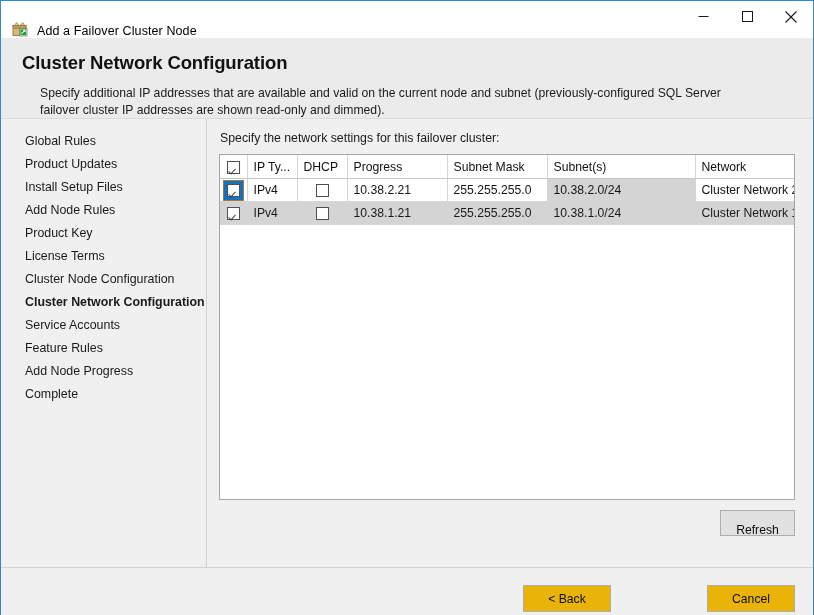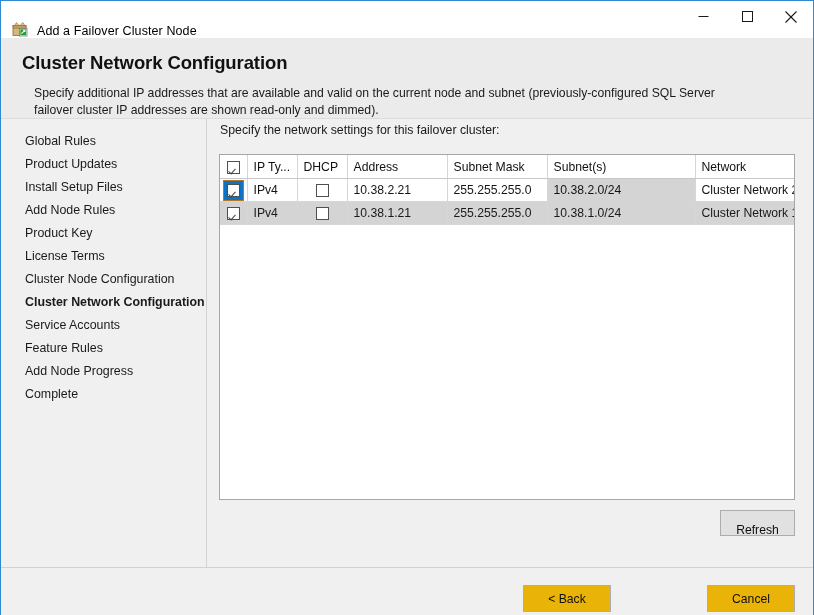--- a/index.html
+++ b/index.html
@@ -81,21 +81,21 @@
     position: absolute;
     left: 21px;
     top: 14px;
     font-size: 18.5px;
     font-weight: bold;
     color: #111111;
     letter-spacing: -0.1px;
   }
   #page-desc {
     position: absolute;
-    left: 33px;
+    left: 39px;
     top: 47px;
     width: 700px;
     font-size: 12.2px;
     line-height: 17px;
     color: #1a1a1a;
   }
 
   
   #body-area {
     flex: 1 1 auto;
@@ -124,21 +124,21 @@
   }
 
   #content {
     flex: 1 1 auto;
     position: relative;
     padding: 0;
   }
   #list-label {
     position: absolute;
     left: 13px;
-    top: 4px;
+    top: 12px;
     font-size: 12.3px;
     color: #1a1a1a;
   }
 
   
   #grid-box {
     position: absolute;
     left: 12px;
     top: 35px;
     width: 576px;
@@ -329,21 +329,21 @@
             <col style="width:148px">
             <col style="width:101px">
           </colgroup>
           <thead>
             <tr>
               <th class="cbcol">
                 <span class="cb checked"></span>
               </th>
               <th>IP Ty...</th>
               <th>DHCP</th>
-              <th>Address</th>
+              <th>Progress</th>
               <th>Subnet Mask</th>
               <th>Subnet(s)</th>
               <th class="last-col">Network</th>
             </tr>
           </thead>
           <tbody id="grid-body">
               <tr>
                 <td class="cbcol"><span class="cb-focus-wrap"><span class="cb checked"></span></span></td>
                 <td>IPv4</td>
                 <td class="cbcol"><span class="cb"></span></td>

